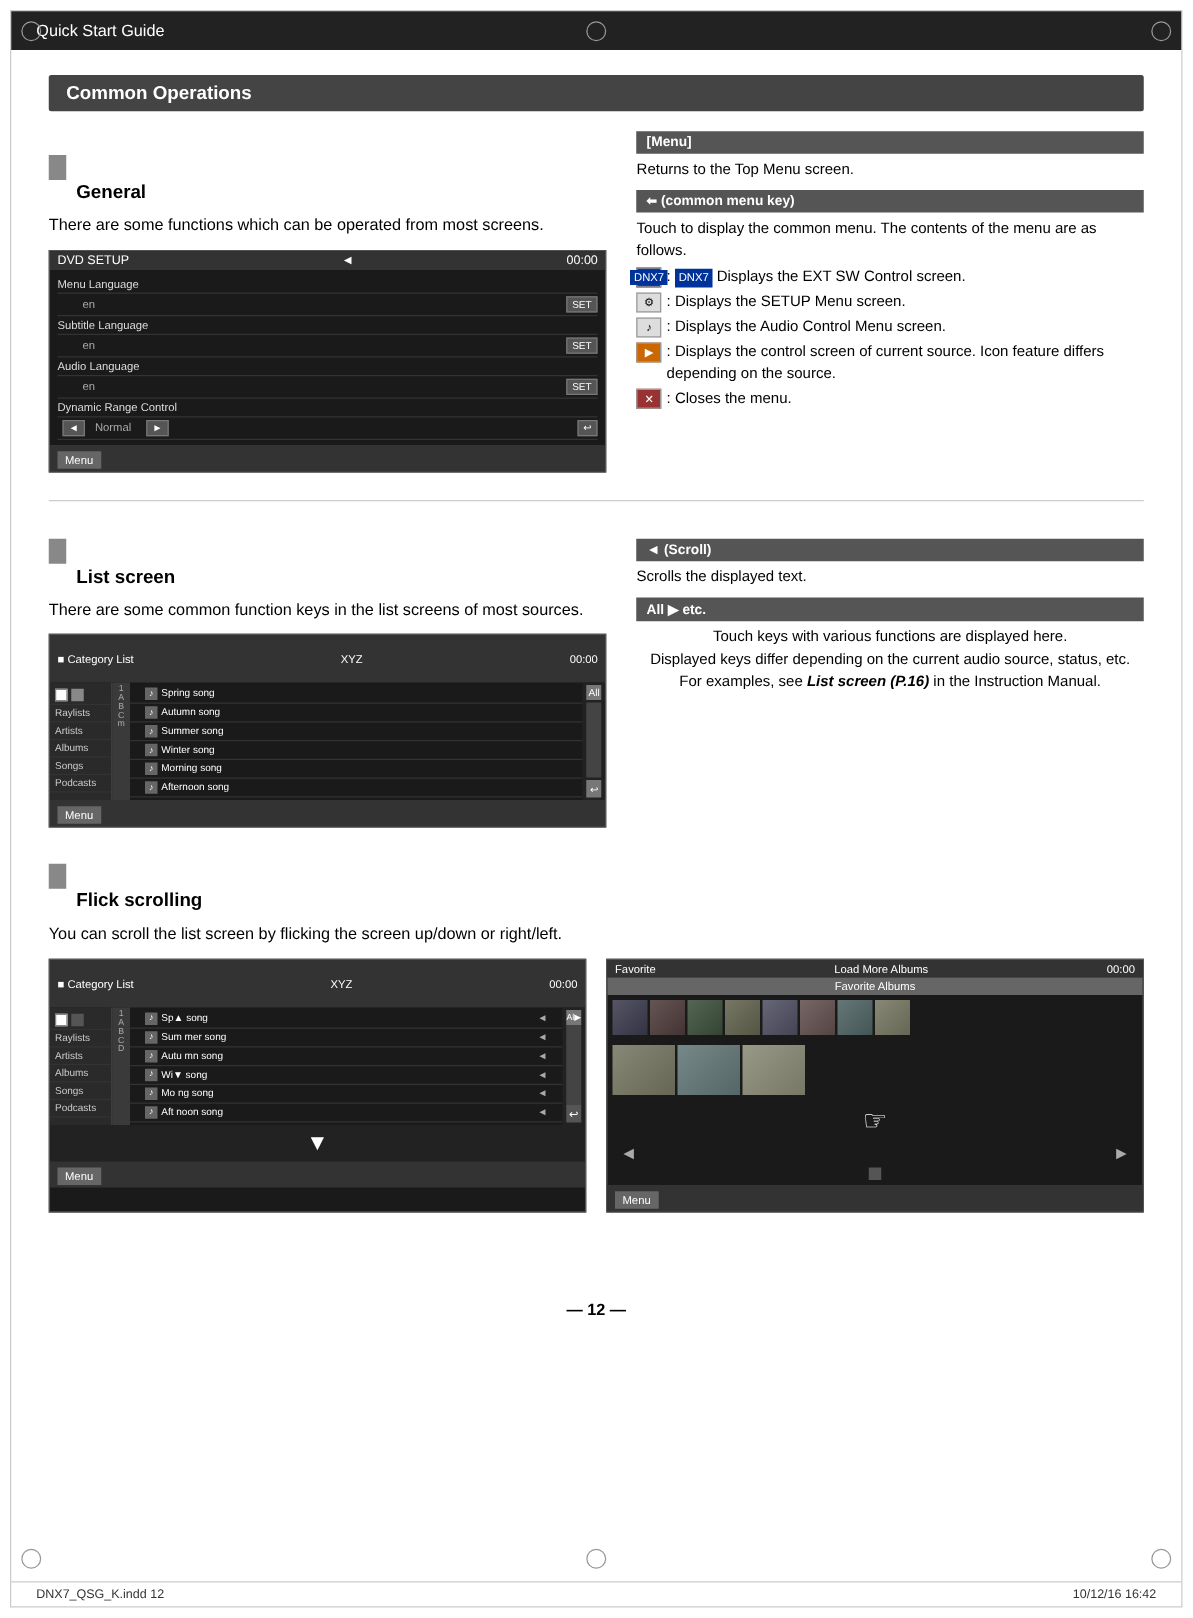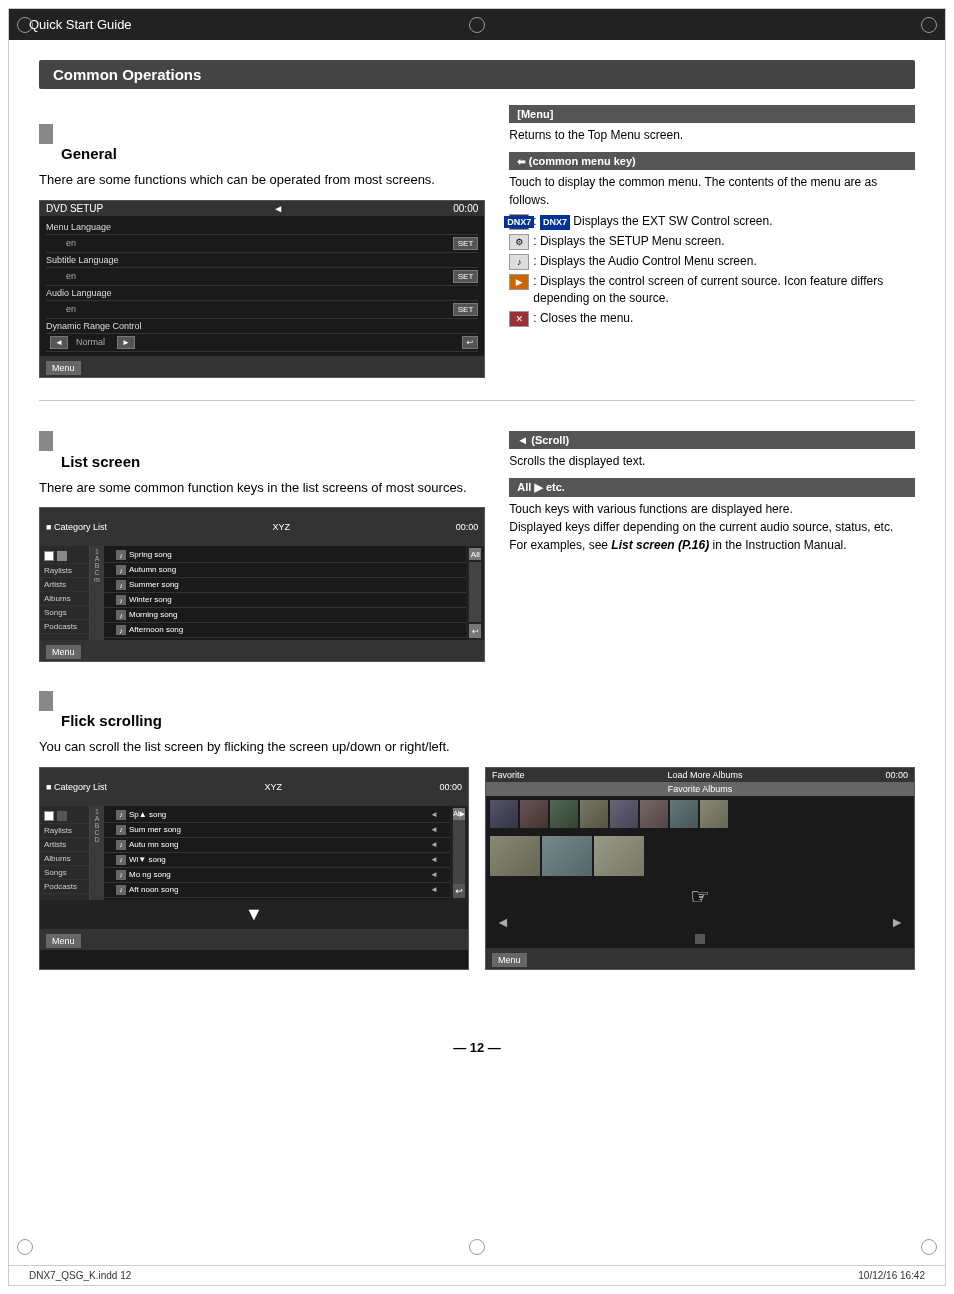--- a/index.html
+++ b/index.html
@@ -353,21 +353,21 @@
       text-align: center;
       flex: 1;
       font-size: 12px;
       font-weight: bold;
     }
     .bold-italic { font-weight: bold; font-style: italic; }
     .dnx7-badge {
       background: #003399;
       color: #fff;
       font-size: 9px;
-      font-weight: bold;
+      font-weight: normal;
       padding: 1px 3px;
       display: inline-block;
     }
   </style>
 </head>
 <body>
 
 <div class="page-border">
 
   <div class="reg-mark reg-tl"></div>
@@ -569,21 +569,21 @@
             <span>◄</span>
             <span>(Scroll)</span>
           </div>
           <p class="right-item-text">Scrolls the displayed text.</p>
         </div>
         
         <div class="right-item">
           <div class="right-item-bar">
             <span>All ▶ etc.</span>
           </div>
-          <p class="right-item-text" style="white-space:pre-line;">Touch keys with various functions are displayed here.
+          <p class="right-item-text" style="white-space:pre-line;text-align:center;">Touch keys with various functions are displayed here.
 Displayed keys differ depending on the current audio source, status, etc.
 For examples, see <span class="bold-italic">List screen (P.16)</span> in the Instruction Manual.</p>
         </div>
       </div>
     </div>
 
     <div class="subsection">
       <div class="subsection-header">
         <div class="subsection-color-block"></div>
         <span class="subsection-title">Flick scrolling</span>

